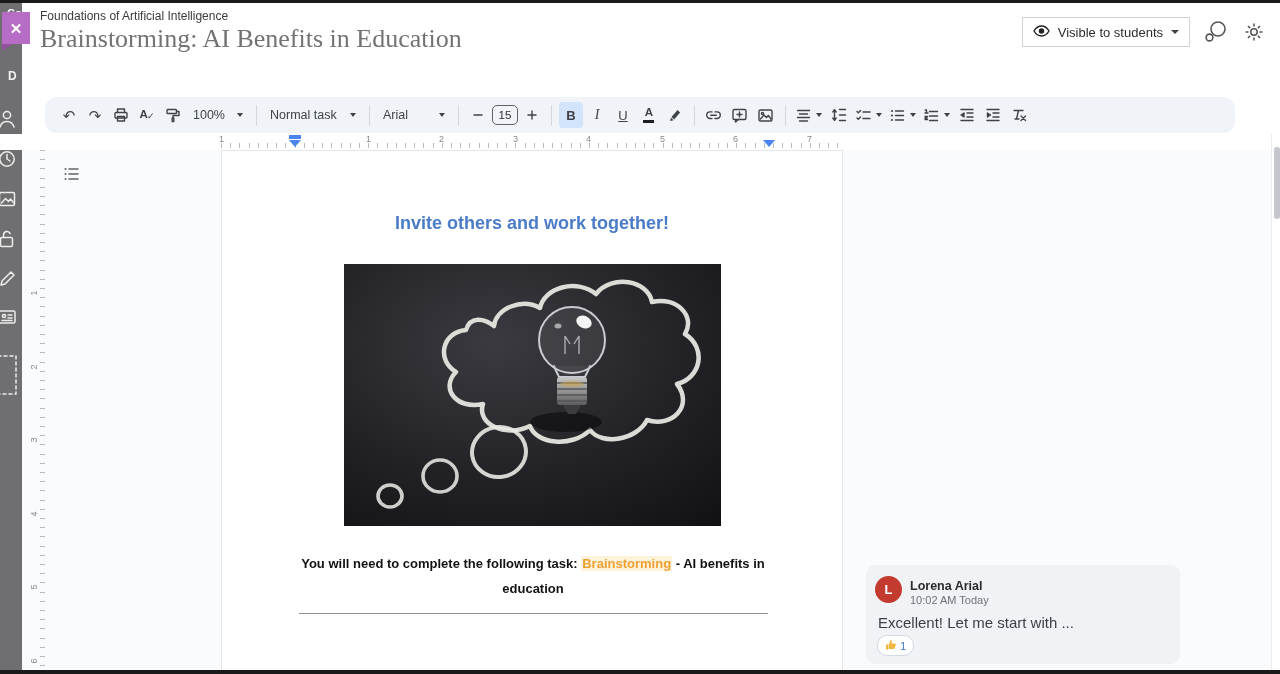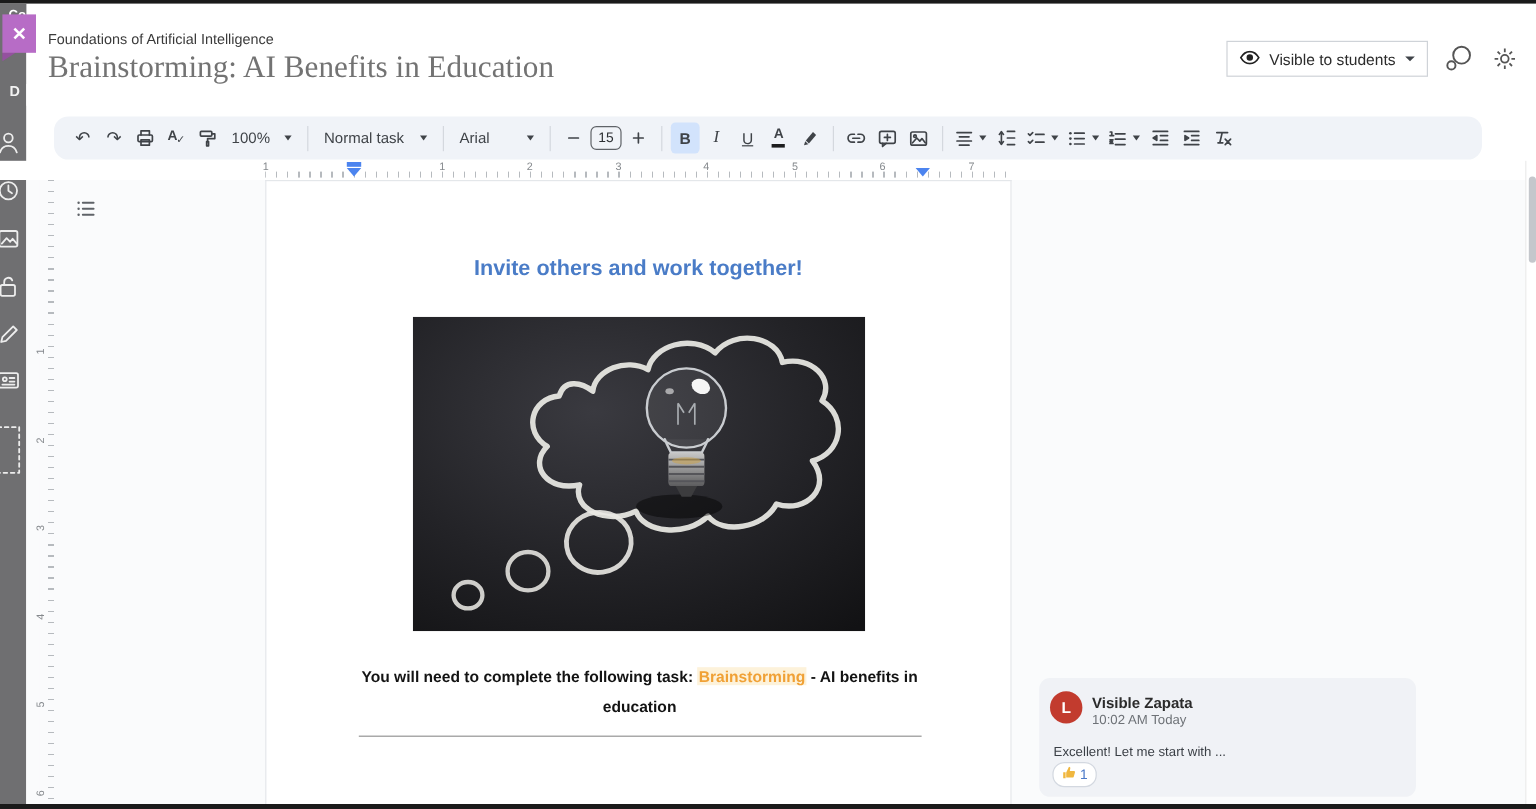--- a/index.html
+++ b/index.html
@@ -13,21 +13,21 @@
   .side-doc-label{position:absolute;left:8px;top:66px;color:#f2f2f2;font-size:12px;font-weight:bold;}
   .side-ico{position:absolute;left:-5px;width:24px;height:24px;}
   .side-ico svg{stroke:#ededed;fill:none;stroke-width:1.5;stroke-linecap:round;stroke-linejoin:round;}
   .ribbon{position:absolute;left:2px;top:9px;width:28px;height:32px;background:#b76cc6;z-index:5;
     display:flex;align-items:center;justify-content:center;}
   .ribbon .x{color:#fff;font-size:15px;font-weight:bold;line-height:1;}
   .ribbon-fold{position:absolute;left:2px;top:41px;width:0;height:0;z-index:4;
     border-top:7px solid #94519f;border-right:11px solid transparent;}
 
   
-  .header{position:absolute;left:22px;top:0;width:1258px;height:67px;background:#fff;border-bottom:1px solid #e4e4e4;margin-top:17px;}
+  .header{position:absolute;left:22px;top:0;width:1258px;height:67px;background:#fff;border-bottom:1px solid #e4e4e4;}
   .breadcrumb{position:absolute;left:18px;top:6px;font-size:12px;color:#3a3a3a;}
   .page-title{position:absolute;left:18px;top:21px;font-family:"Liberation Serif",serif;font-size:26px;color:#737373;}
   .header-right{position:absolute;right:14px;top:14px;display:flex;align-items:center;gap:14px;}
   .visibility-btn{display:flex;align-items:center;gap:8px;border:1px solid #cfd3d8;background:#fff;
     height:30px;padding:0 10px;font-size:13px;color:#2c2c2c;cursor:pointer;}
   .caret{width:0;height:0;border-left:4px solid transparent;border-right:4px solid transparent;border-top:4.5px solid #3f4348;}
   .hdr-ico{width:24px;height:24px;display:flex;align-items:center;justify-content:center;}
   .hdr-ico svg{stroke:#555;fill:none;stroke-width:1.6;}
 
   
@@ -84,21 +84,21 @@
     font-size:13px;font-weight:bold;color:#131313;line-height:25px;}
   .hl{color:#f0a136;background:#fdf2da;padding:0 1px;}
   .doc-hr{position:absolute;left:77px;top:462px;width:469px;border-top:1px solid #949494;}
 
   
   .comment-card{position:absolute;left:866px;top:562px;width:314px;height:99px;background:#f0f2f6;border-radius:9px;}
   .avatar{position:absolute;left:9px;top:11px;width:27px;height:27px;border-radius:50%;background:#c23b2e;
     color:#fff;font-size:13px;font-weight:bold;display:flex;align-items:center;justify-content:center;}
   .c-name{position:absolute;left:44px;top:14px;font-size:12.5px;font-weight:bold;color:#2b2b2b;}
   .c-time{position:absolute;left:44px;top:29px;font-size:11px;color:#6e7277;}
-  .c-body{position:absolute;left:12px;top:56px;font-size:11px;color:#3a3f45;}
+  .c-body{position:absolute;left:12px;top:49px;font-size:15px;color:#3a3f45;}
   .reaction-pill{position:absolute;left:11px;top:70px;height:19px;padding:0 7px;background:#fff;
     border:1px solid #d3d8e0;border-radius:10px;display:flex;align-items:center;gap:3px;cursor:pointer;}
   .reaction-count{font-size:11.5px;color:#4b79c8;}
 
   
   .scroll-track{position:absolute;left:1271px;top:131px;width:9px;height:536px;background:#fff;border-left:1px solid #ececec;box-sizing:border-box;}
   .scroll-thumb{position:absolute;left:1.5px;top:13px;width:6px;height:72px;background:#c4c7cc;border-radius:3px;cursor:pointer;}
 </style>
 </head>
 <body>
@@ -401,21 +401,21 @@
     <span class="outline-ico">
       <svg width="20" height="20" viewBox="0 0 20 20">
           <path d="M7 5h9M7 10h9M7 15h9"></path>
           <circle cx="3.5" cy="5" r="1" fill="#5f6368" stroke="none"></circle>
           <circle cx="3.5" cy="10" r="1" fill="#5f6368" stroke="none"></circle>
           <circle cx="3.5" cy="15" r="1" fill="#5f6368" stroke="none"></circle>
         </svg></span>
 
     <div class="comment-card">
       <div class="avatar">L</div>
-      <div class="c-name">Visible Zapata</div>
+      <div class="c-name">Lorena Arial</div>
       <div class="c-time">10:02 AM Today</div>
       <div class="c-body">Excellent! Let me start with ...</div>
       <div class="reaction-pill">
         <span>
           <svg width="12" height="12" viewBox="0 0 12 12">
               <path d="M1 5.5h2v5H1zM3.5 10V5.8L5.8 1c.8 0 1.3.6 1.1 1.5L6.5 4.5h3.4c.7 0 1.1.6.9 1.2l-1 3.5c-.2.5-.6.8-1.1.8H3.5z" fill="#f0b73f"></path>
             </svg></span>
         <span class="reaction-count">1</span>
       </div>
     </div>

